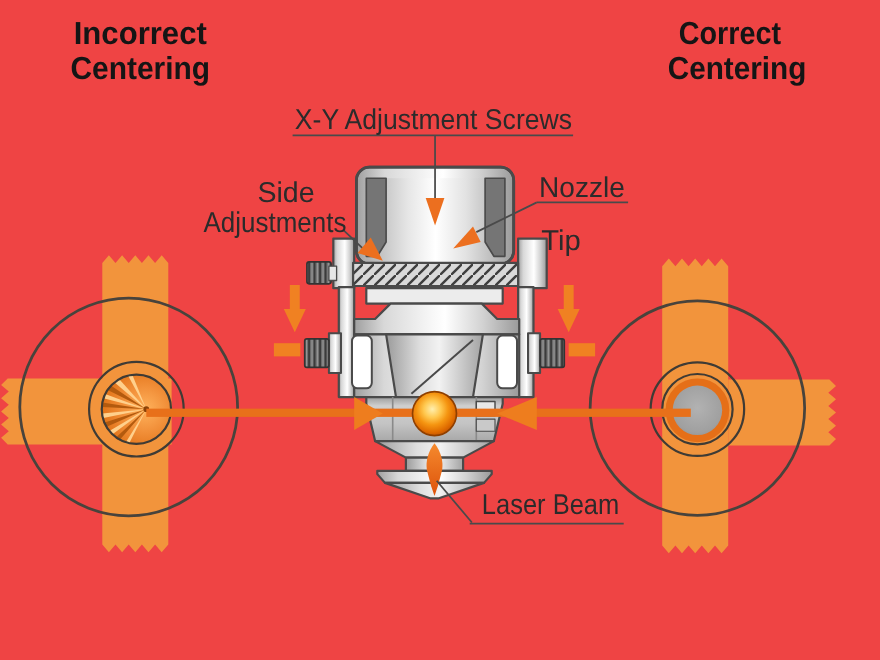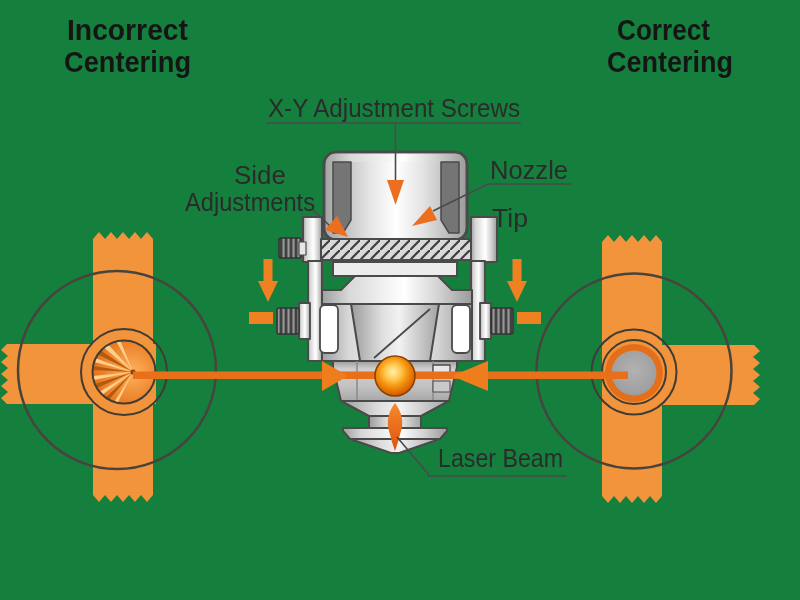--- a/index.html
+++ b/index.html
@@ -1,16 +1,16 @@
 <!DOCTYPE html>
 <html><head>
 <meta charset="utf-8">
 <style>
   html,body{margin:0;padding:0;background:#ffffff;}
-  .stage{position:relative;width:800px;height:600px;background:#15803d;overflow:hidden;
+  .stage{position:relative;width:800px;height:600px;background:#ef4444;overflow:hidden;
          font-family:"Liberation Sans", sans-serif;}
   svg{display:block;}
   text{font-family:"Liberation Sans", sans-serif; fill:#242424;}
   .title{font-size:29px;font-weight:700;fill:#151515;}
   .lbl{font-size:26px;font-weight:400;fill:#2b2b2b;}
 </style>
 </head>
 <body>
 
 <div class="stage">

